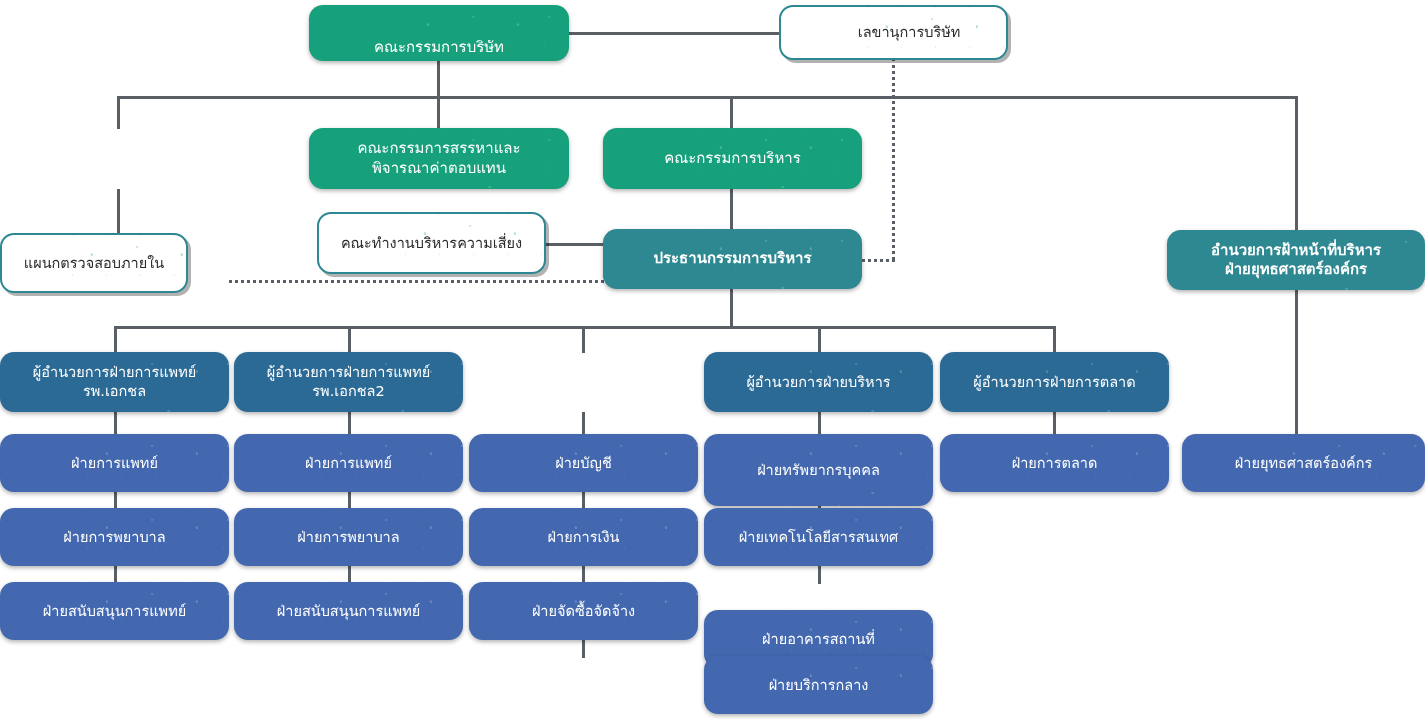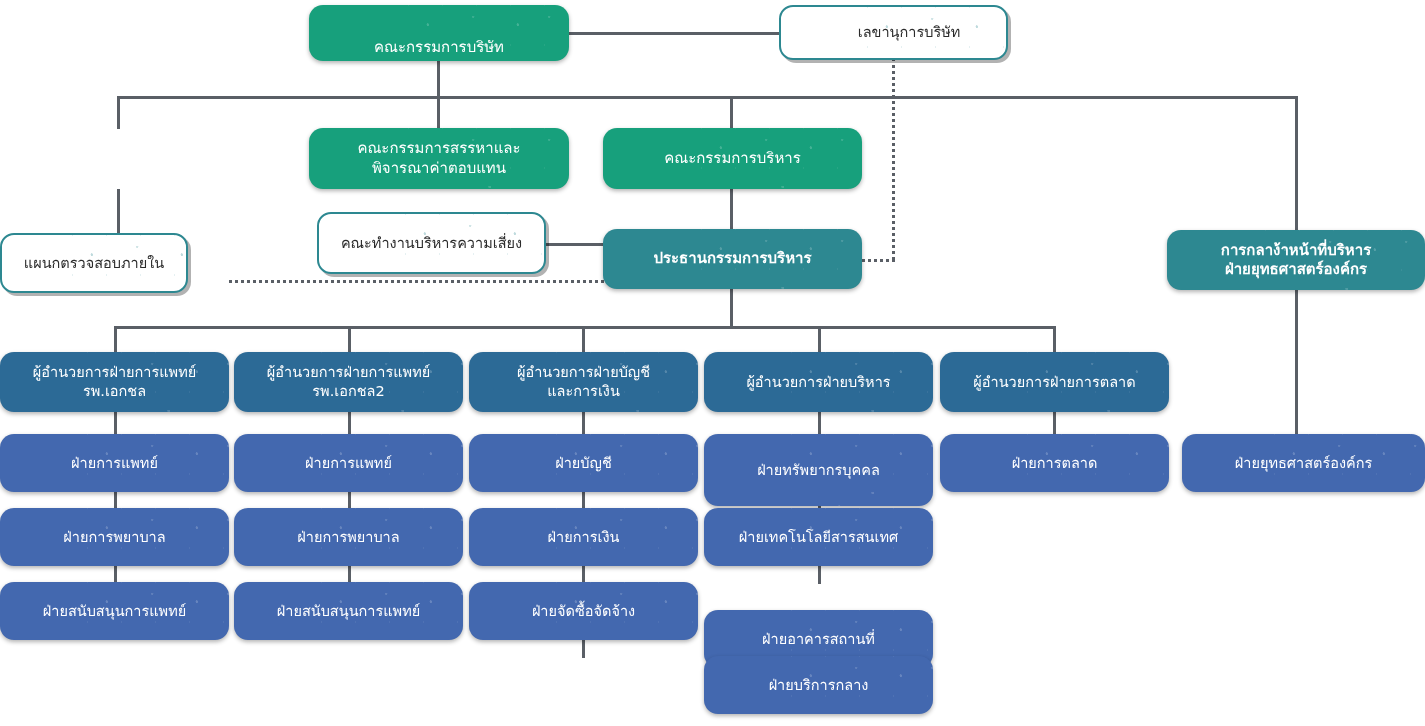--- a/index.html
+++ b/index.html
@@ -142,36 +142,32 @@
   <div class="node white" style="left:317px;top:212px;width:229px;height:62px;">
     <span class="lbl">คณะทำงานบริหารความเสี่ยง</span>
   </div>
   <div class="node white" style="left:0px;top:233px;width:188px;height:60px;">
     <span class="lbl">แผนกตรวจสอบภายใน</span>
   </div>
   <div class="node teal" style="left:603px;top:229px;width:259px;height:60px;">
     <span class="lbl">ประธานกรรมการบริหาร</span>
   </div>
   <div class="node teal" style="left:1167px;top:230px;width:258px;height:60px;flex-direction:column;">
-    <span class="lbl">การกลาง้าหน้าที่บริหาร</span>
+    <span class="lbl">อำนวยการฝ้าหน้าที่บริหาร</span>
     <span class="lbl">ฝ่ายยุทธศาสตร์องค์กร</span>
   </div>
 
   <div class="node steel" style="left:0px;top:352px;width:229px;height:60px;flex-direction:column;">
     <span class="lbl">ผู้อำนวยการฝ่ายการแพทย์</span>
     <span class="lbl">รพ.เอกชล</span>
   </div>
   <div class="node steel" style="left:234px;top:352px;width:229px;height:60px;flex-direction:column;">
     <span class="lbl">ผู้อำนวยการฝ่ายการแพทย์</span>
     <span class="lbl">รพ.เอกชล2</span>
   </div>
-  <div class="node steel" style="left:469px;top:352px;width:229px;height:60px;flex-direction:column;">
-    <span class="lbl">ผู้อำนวยการฝ่ายบัญชี</span>
-    <span class="lbl">และการเงิน</span>
-  </div>
   <div class="node steel" style="left:704px;top:352px;width:229px;height:60px;">
     <span class="lbl">ผู้อำนวยการฝ่ายบริหาร</span>
   </div>
   <div class="node steel" style="left:940px;top:352px;width:229px;height:60px;">
     <span class="lbl">ผู้อำนวยการฝ่ายการตลาด</span>
   </div>
 
   <div class="node blue" style="left:0px;top:434px;width:229px;height:58px;">
     <span class="lbl">ฝ่ายการแพทย์</span>
   </div>

